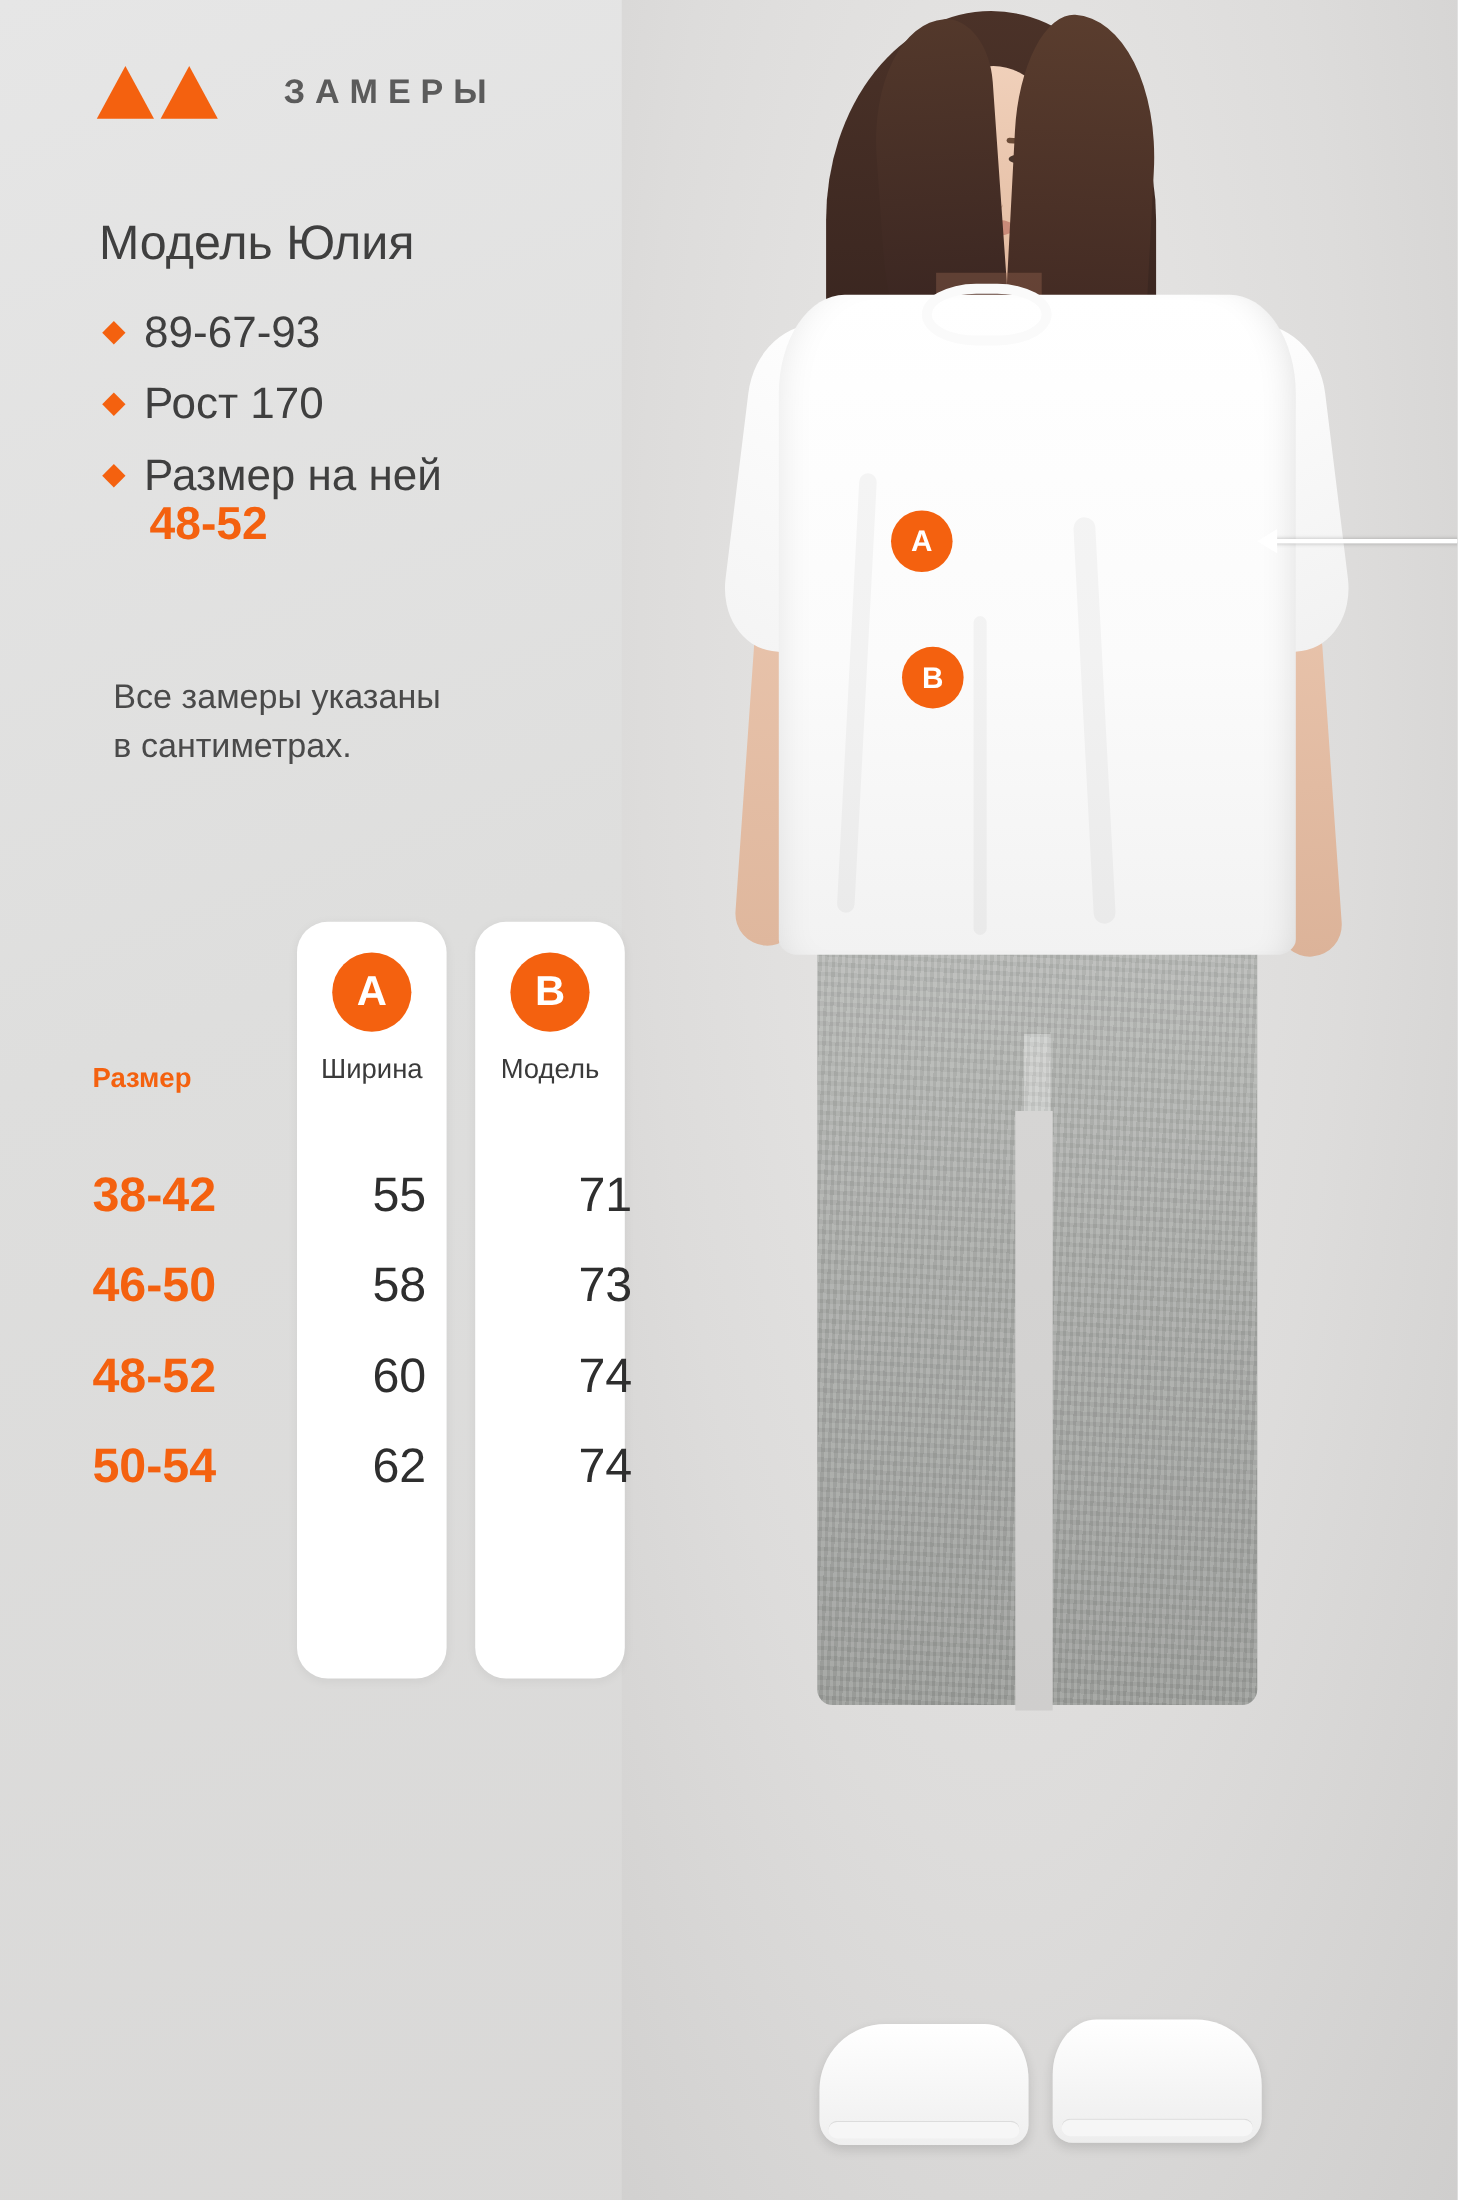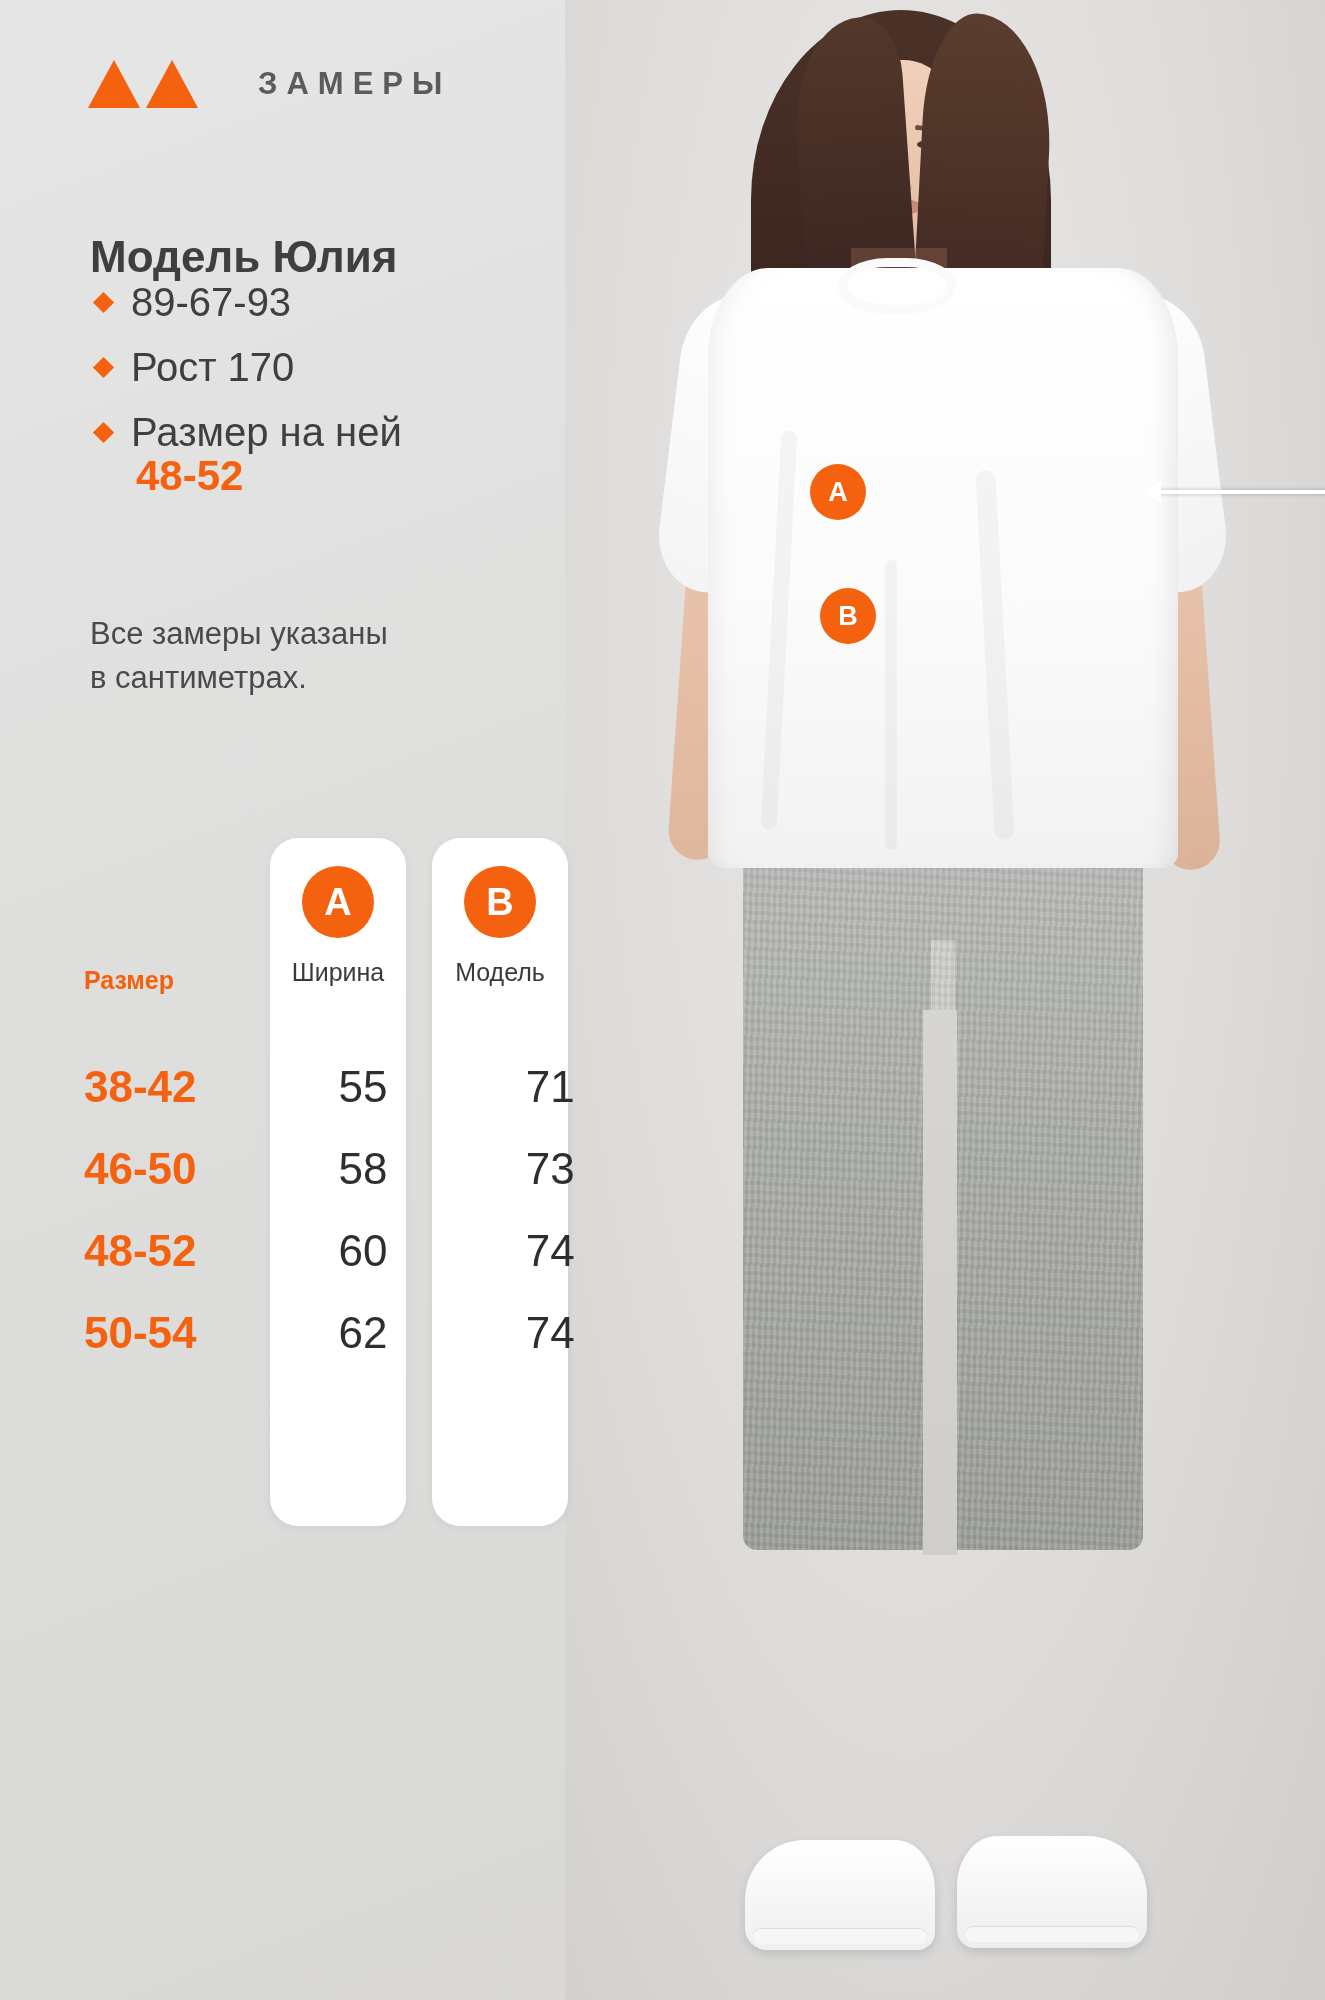--- a/index.html
+++ b/index.html
@@ -225,21 +225,21 @@
     border-left: 26px solid transparent;
     border-right: 26px solid transparent;
     border-bottom: 48px solid #f4610f;
   }
   .brand-word {
     font-size: 31px; letter-spacing: 9px; color: #5b5b5b; font-weight: 700;
   }
 
   .model-title {
     position: absolute; left: 90px; top: 196px;
-    font-size: 44px; color: #3f3f3f; font-weight: 700; margin-top: 36px;
+    font-size: 44px; color: #3f3f3f; font-weight: 400;
   }
   .facts { position: absolute; left: 96px; top: 278px; }
   .fact { display: flex; align-items: flex-start; gap: 20px; margin-bottom: 16px; }
   .diamond {
     width: 15px; height: 15px; background: #f4610f;
     transform: rotate(45deg); margin-top: 17px; flex: none;
   }
   .fact-text { font-size: 40px; color: #3f3f3f; line-height: 1.22; }
   .size-highlight {
     position: absolute; left: 136px; top: 452px;
@@ -359,21 +359,21 @@
       <div class="fact-text">Рост 170</div>
     </div>
     <div class="fact">
       <div class="diamond"></div>
       <div class="fact-text">Размер на ней</div>
     </div>
   </div>
 
   <div class="size-highlight">48-52</div>
 
-  <div class="note" style="white-space: pre-line;">Все замеры указаны
+  <div class="note" style="white-space: pre-line; margin-left: 13px;">Все замеры указаны
 в сантиметрах.</div>
 
   <div class="table">
 
     <div class="col-card col-a">
       <div class="col-badge">A</div>
       <div class="col-head">Ширина</div>
     </div>
 
     <div class="col-card col-b">

